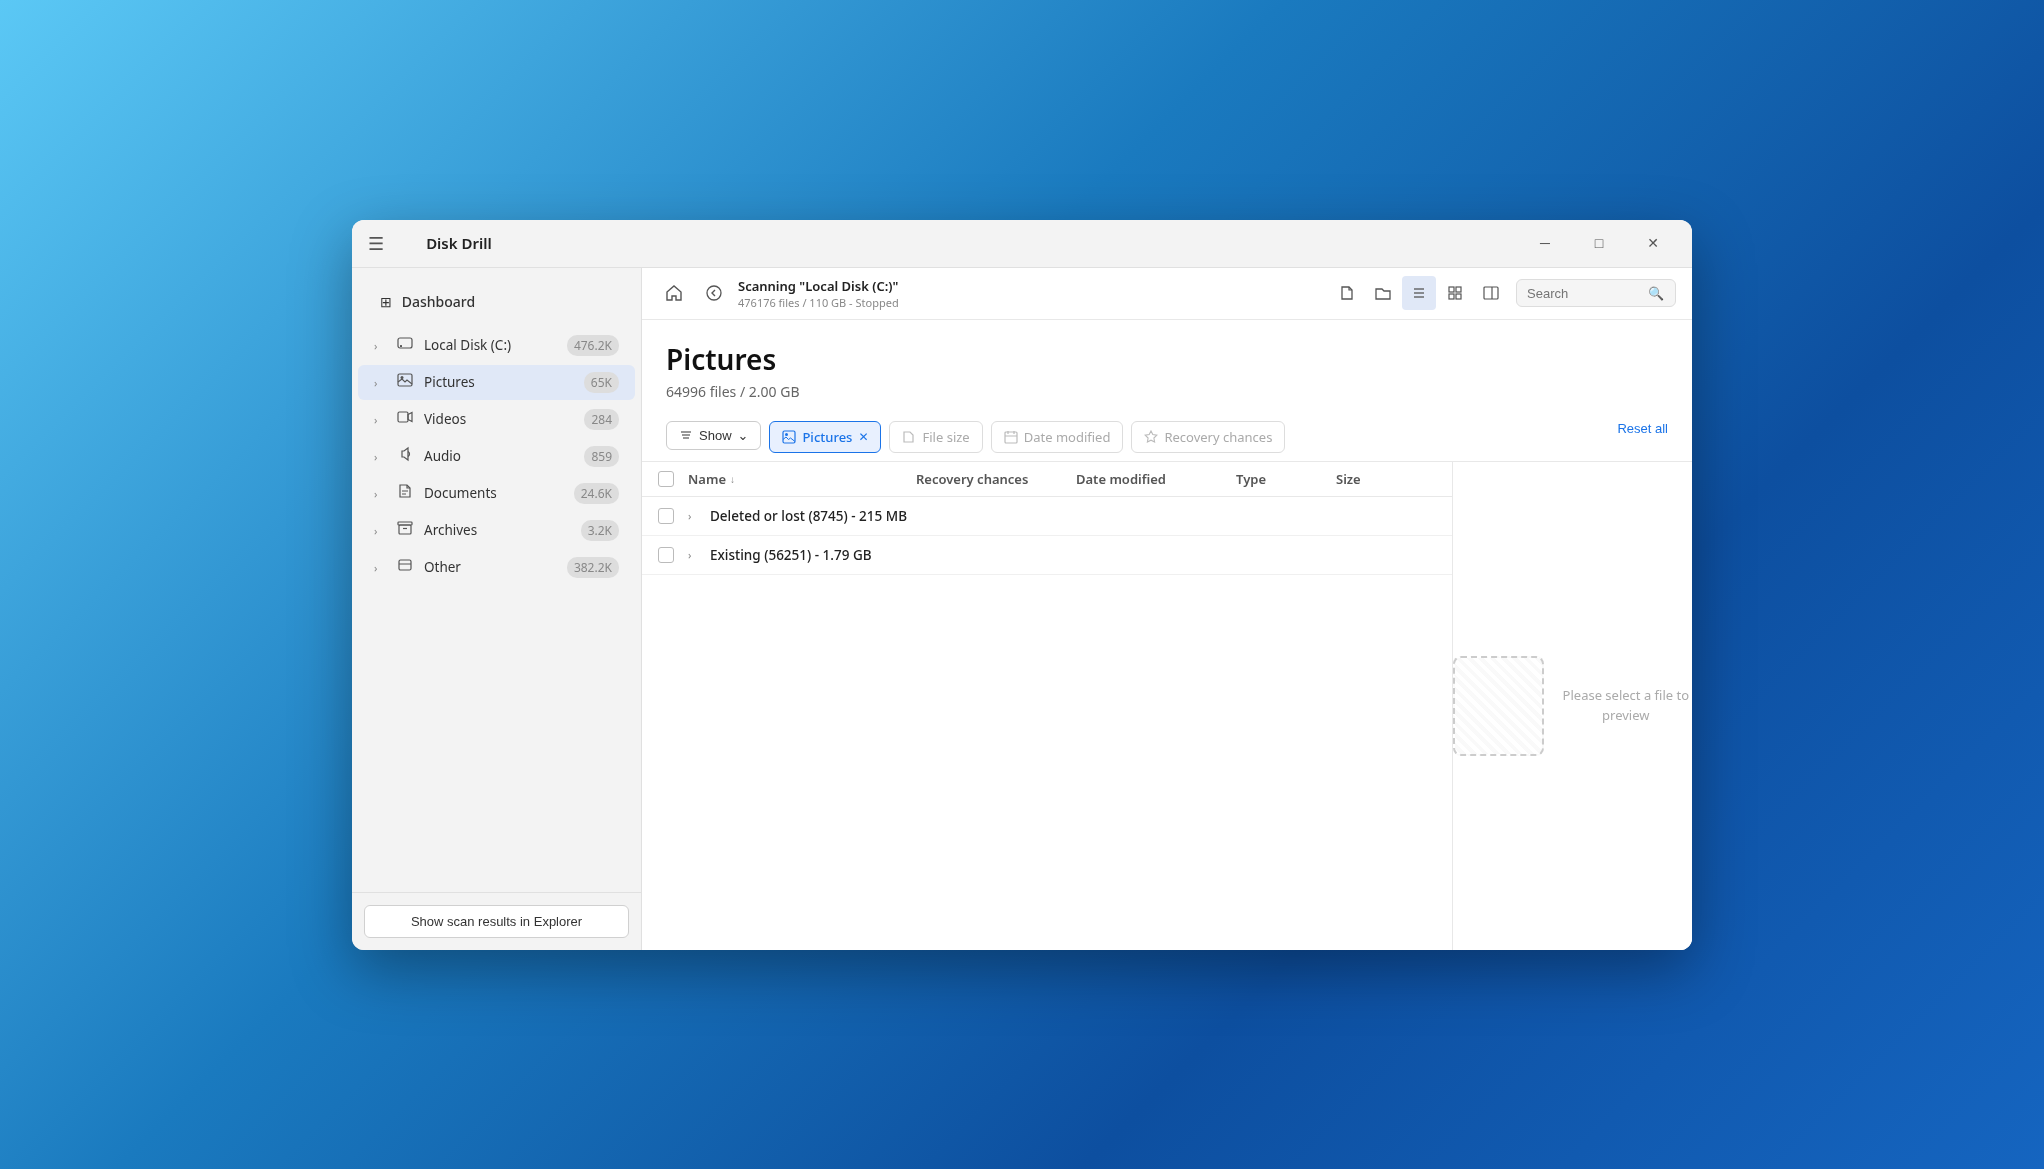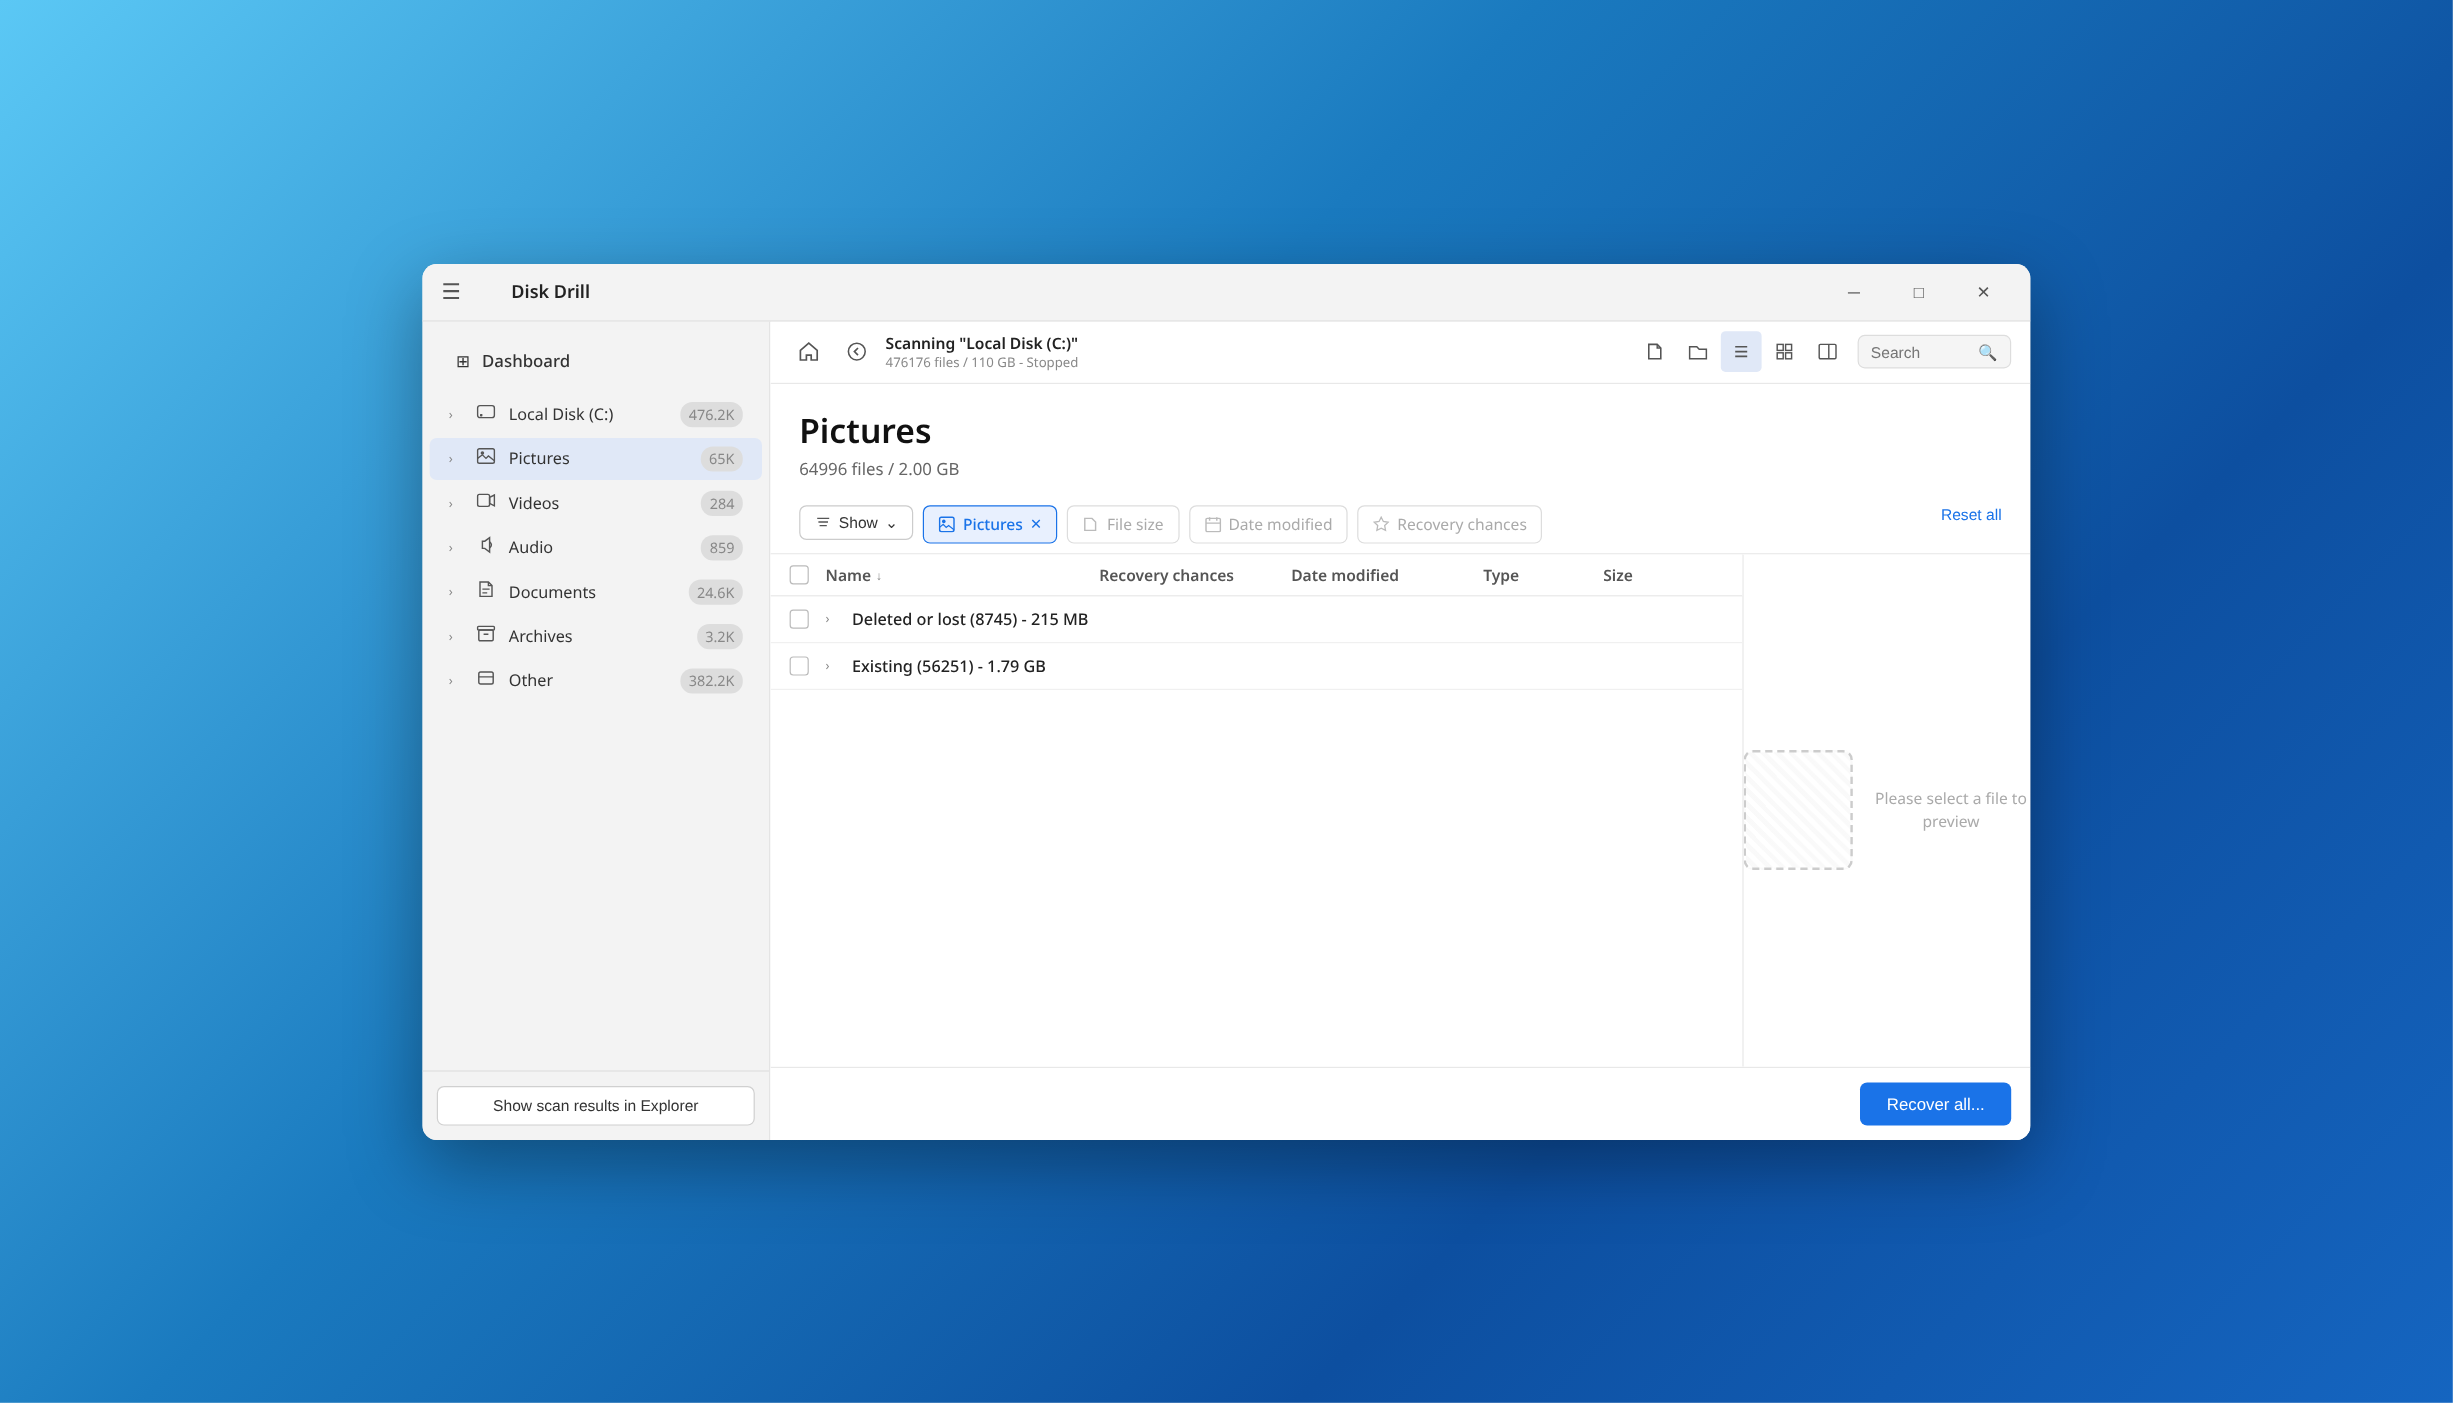--- a/index.html
+++ b/index.html
@@ -216,21 +216,21 @@
     }
     .toolbar-icon-btn.active { background: #e0e8f7; }
     .search-box {
       display: flex;
       align-items: center;
       background: #f5f5f5;
       border: 1px solid #ddd;
       border-radius: 6px;
       padding: 4px 10px;
       gap: 6px;
-      width: 128px;
+      width: 160px;
     }
     .search-input {
       border: none;
       background: transparent;
       font-size: 13px;
       color: #333;
       outline: none;
       width: 100%;
     }
     .search-icon { color: #888; font-size: 13px; }
@@ -705,18 +705,15 @@
 
         <div class="preview-panel">
           <div class="preview-placeholder">
             <div class="preview-box"></div>
             <div class="preview-text">Please select a file to
 preview</div>
           </div>
         </div>
       </div>
 
-      <div class="content-footer">
-        <button class="recover-all-btn">Recover all...</button>
-      </div>
     </div>
   </div>
 </div>
 
 </body></html>

